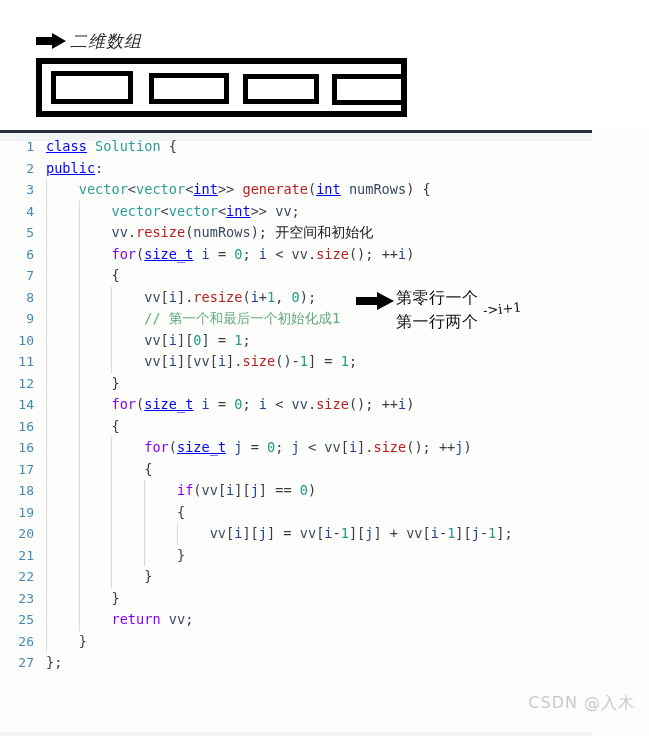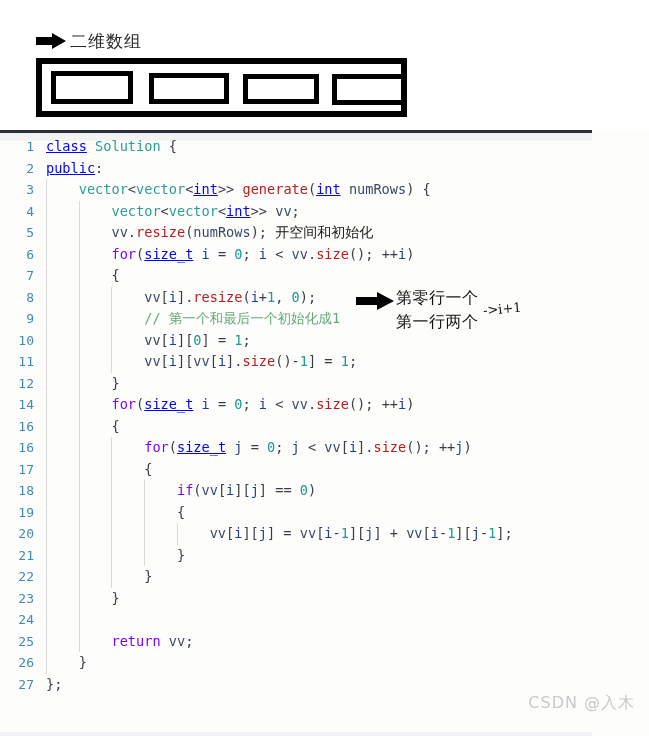--- a/index.html
+++ b/index.html
@@ -37,20 +37,21 @@
     font-family: "DejaVu Serif", serif;
     font-size: 17px;
     color: #1b1b1b;
     letter-spacing: 0.3px;
   }
   #diagram-caption .cn-text {
     font-family: "DejaVu Serif", serif;
     font-size: 17px;
     color: #2a2a2a;
     letter-spacing: 1px;
+    font-style: italic;
   }
   .block-arrow {
     display: inline-block;
     width: 30px;
     height: 16px;
     position: relative;
     flex: 0 0 auto;
   }
   .block-arrow svg { display: block; }
 
@@ -256,21 +257,20 @@
       <div class="code-row"><span class="line-number">14</span><div class="indent-guide" style="left: 46px; top: 0px; height: 21.5px;"></div><div class="indent-guide" style="left: 78.72px; top: 0px; height: 21.5px;"></div><span class="line-code"><span class="t-punct">        </span><span class="t-key">for</span><span class="t-punct">(</span><span class="t-kw">size_t</span><span class="t-punct"> </span><span class="t-ident">i</span><span class="t-punct"> = </span><span class="t-num">0</span><span class="t-punct">; </span><span class="t-ident">i</span><span class="t-punct"> &lt; </span><span class="t-var">vv</span><span class="t-punct">.</span><span class="t-fn">size</span><span class="t-punct">(); ++</span><span class="t-ident">i</span><span class="t-punct">)</span></span></div>
       <div class="code-row"><span class="line-number">16</span><div class="indent-guide" style="left: 46px; top: 0px; height: 21.5px;"></div><div class="indent-guide" style="left: 78.72px; top: 0px; height: 21.5px;"></div><span class="line-code"><span class="t-punct">        {</span></span></div>
       <div class="code-row"><span class="line-number">16</span><div class="indent-guide" style="left: 46px; top: 0px; height: 21.5px;"></div><div class="indent-guide" style="left: 78.72px; top: 0px; height: 21.5px;"></div><div class="indent-guide" style="left: 111.44px; top: 0px; height: 21.5px;"></div><span class="line-code"><span class="t-punct">            </span><span class="t-key">for</span><span class="t-punct">(</span><span class="t-kw">size_t</span><span class="t-punct"> </span><span class="t-ident">j</span><span class="t-punct"> = </span><span class="t-num">0</span><span class="t-punct">; </span><span class="t-ident">j</span><span class="t-punct"> &lt; </span><span class="t-var">vv</span><span class="t-punct">[</span><span class="t-ident">i</span><span class="t-punct">].</span><span class="t-fn">size</span><span class="t-punct">(); ++</span><span class="t-ident">j</span><span class="t-punct">)</span></span></div>
       <div class="code-row"><span class="line-number">17</span><div class="indent-guide" style="left: 46px; top: 0px; height: 21.5px;"></div><div class="indent-guide" style="left: 78.72px; top: 0px; height: 21.5px;"></div><div class="indent-guide" style="left: 111.44px; top: 0px; height: 21.5px;"></div><span class="line-code"><span class="t-punct">            {</span></span></div>
       <div class="code-row"><span class="line-number">18</span><div class="indent-guide" style="left: 46px; top: 0px; height: 21.5px;"></div><div class="indent-guide" style="left: 78.72px; top: 0px; height: 21.5px;"></div><div class="indent-guide" style="left: 111.44px; top: 0px; height: 21.5px;"></div><div class="indent-guide" style="left: 144.16px; top: 0px; height: 21.5px;"></div><span class="line-code"><span class="t-punct">                </span><span class="t-key">if</span><span class="t-punct">(</span><span class="t-var">vv</span><span class="t-punct">[</span><span class="t-ident">i</span><span class="t-punct">][</span><span class="t-ident">j</span><span class="t-punct">] == </span><span class="t-num">0</span><span class="t-punct">)</span></span></div>
       <div class="code-row"><span class="line-number">19</span><div class="indent-guide" style="left: 46px; top: 0px; height: 21.5px;"></div><div class="indent-guide" style="left: 78.72px; top: 0px; height: 21.5px;"></div><div class="indent-guide" style="left: 111.44px; top: 0px; height: 21.5px;"></div><div class="indent-guide" style="left: 144.16px; top: 0px; height: 21.5px;"></div><span class="line-code"><span class="t-punct">                {</span></span></div>
       <div class="code-row"><span class="line-number">20</span><div class="indent-guide" style="left: 46px; top: 0px; height: 21.5px;"></div><div class="indent-guide" style="left: 78.72px; top: 0px; height: 21.5px;"></div><div class="indent-guide" style="left: 111.44px; top: 0px; height: 21.5px;"></div><div class="indent-guide" style="left: 144.16px; top: 0px; height: 21.5px;"></div><div class="indent-guide" style="left: 176.88px; top: 0px; height: 21.5px;"></div><span class="line-code"><span class="t-punct">                    </span><span class="t-var">vv</span><span class="t-punct">[</span><span class="t-ident">i</span><span class="t-punct">][</span><span class="t-ident">j</span><span class="t-punct">] = </span><span class="t-var">vv</span><span class="t-punct">[</span><span class="t-ident">i</span><span class="t-punct">-</span><span class="t-num">1</span><span class="t-punct">][</span><span class="t-ident">j</span><span class="t-punct">] + </span><span class="t-var">vv</span><span class="t-punct">[</span><span class="t-ident">i</span><span class="t-punct">-</span><span class="t-num">1</span><span class="t-punct">][</span><span class="t-ident">j</span><span class="t-punct">-</span><span class="t-num">1</span><span class="t-punct">];</span></span></div>
       <div class="code-row"><span class="line-number">21</span><div class="indent-guide" style="left: 46px; top: 0px; height: 21.5px;"></div><div class="indent-guide" style="left: 78.72px; top: 0px; height: 21.5px;"></div><div class="indent-guide" style="left: 111.44px; top: 0px; height: 21.5px;"></div><div class="indent-guide" style="left: 144.16px; top: 0px; height: 21.5px;"></div><span class="line-code"><span class="t-punct">                }</span></span></div>
       <div class="code-row"><span class="line-number">22</span><div class="indent-guide" style="left: 46px; top: 0px; height: 21.5px;"></div><div class="indent-guide" style="left: 78.72px; top: 0px; height: 21.5px;"></div><div class="indent-guide" style="left: 111.44px; top: 0px; height: 21.5px;"></div><span class="line-code"><span class="t-punct">            }</span></span></div>
       <div class="code-row"><span class="line-number">23</span><div class="indent-guide" style="left: 46px; top: 0px; height: 21.5px;"></div><div class="indent-guide" style="left: 78.72px; top: 0px; height: 21.5px;"></div><span class="line-code"><span class="t-punct">        }</span></span></div>
-      <div class="code-row"><span class="line-number">24</span><div class="indent-guide" style="left: 46px; top: 0px; height: 21.5px;"></div><div class="indent-guide" style="left: 78.72px; top: 0px; height: 21.5px;"></div><span class="line-code"></span></div>
       <div class="code-row"><span class="line-number">25</span><div class="indent-guide" style="left: 46px; top: 0px; height: 21.5px;"></div><div class="indent-guide" style="left: 78.72px; top: 0px; height: 21.5px;"></div><span class="line-code"><span class="t-punct">        </span><span class="t-key">return</span><span class="t-punct"> </span><span class="t-var">vv</span><span class="t-punct">;</span></span></div>
       <div class="code-row"><span class="line-number">26</span><div class="indent-guide" style="left: 46px; top: 0px; height: 21.5px;"></div><span class="line-code"><span class="t-punct">    }</span></span></div>
       <div class="code-row"><span class="line-number">27</span><span class="line-code"><span class="t-punct">};</span></span></div>
     </div>
   <div id="code-bottom-rule"></div>
 </div>
 
 <div id="ann-arrow-1">
   <svg width="38" height="18" viewBox="0 0 38 18">
     <path d="M0 5 L21 5 L21 0 L38 9 L21 18 L21 13 L0 13 Z" fill="#000000"></path>

